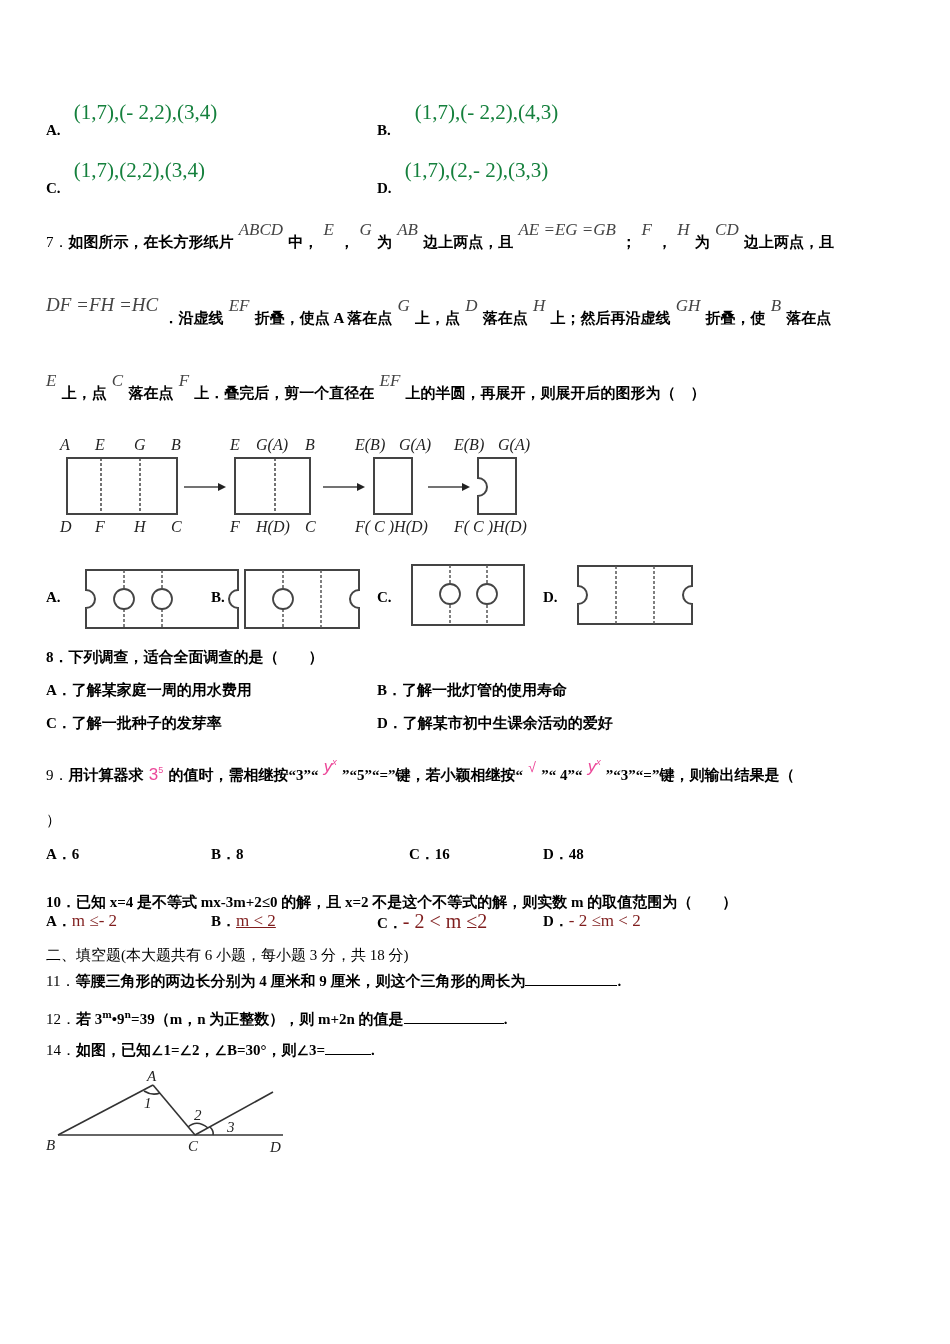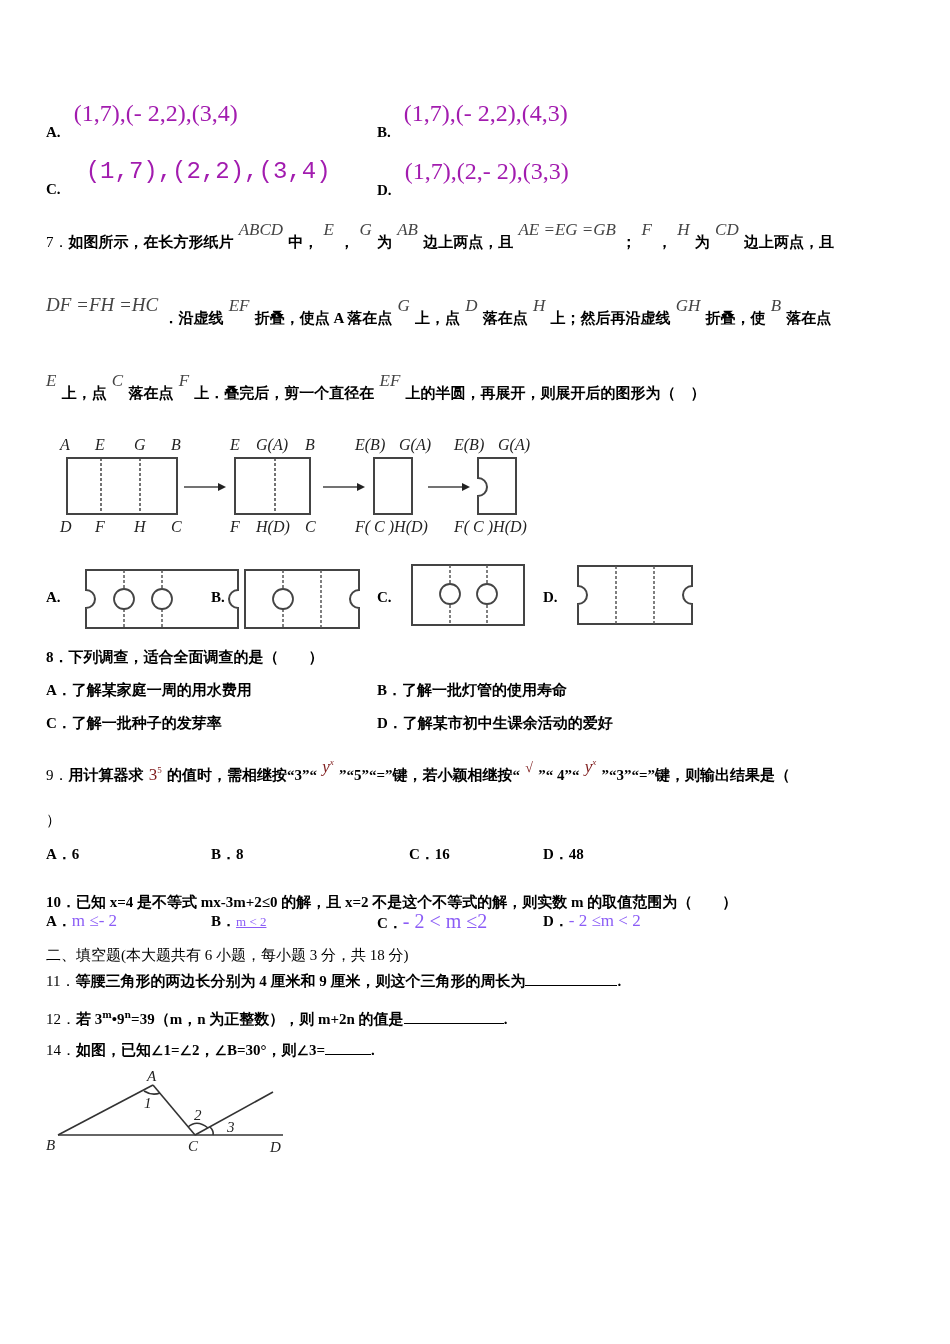--- a/index.html
+++ b/index.html
@@ -5,40 +5,40 @@
   html, body { margin: 0; padding: 0; background: #ffffff; }
   body { width: 950px; height: 1344px; position: relative; overflow: hidden;
          font-family: "DejaVu Serif", "Liberation Serif", serif; color: #000; }
   .abs { position: absolute; white-space: nowrap; }
   .line { font-size: 15px; font-weight: bold; line-height: 20px; }
   .cjk { font-family: Liberation Serif, serif; font-weight: bold; font-size: 15px; }
   .num { font-family: "Liberation Serif", serif; font-weight: normal; font-size: 15px; }
   .lbl { font-family: "Liberation Serif", serif; font-weight: bold; font-size: 15px; }
   .math { font-family: "Liberation Serif", serif; font-style: italic; font-weight: normal;
           color: #444; font-size: 17px; position: relative; top: -12px; }
-  .mathsm { font-family: Liberation Serif, serif; font-weight: normal; color: #7f1d1d; font-size: 17px; }
-  .coord { font-family: "Liberation Serif", serif; font-size: 24px; color: #a21caf; font-weight: normal; }
-  .gray { color: #8b5cf6; font-weight: normal; font-family: "Liberation Serif", serif; }
+  .mathsm { font-family: Liberation Sans, sans-serif; font-weight: normal; color: #ec4899; font-size: 17px; }
+  .coord { font-family: "Liberation Serif", serif; font-size: 21px; color: #15803d; font-weight: normal; }
+  .gray { color: #7f1d1d; font-weight: normal; font-family: "Liberation Serif", serif; }
   .blank { display: inline-block; border-bottom: 1.5px solid #000; vertical-align: baseline; height: 14px; }
   svg text { font-family: "Liberation Serif", serif; font-style: italic; }
 </style>
 </head>
 <body>
 
 <div class="abs" style="left:46px; top:100px;">
   <span class="lbl" style="position:relative; top:16px;">A.</span>
   <span class="coord" style="margin-left:8px;">(1,7),(- 2,2),(3,4)</span>
 </div>
 <div class="abs" style="left:377px; top:100px;">
   <span class="lbl" style="position:relative; top:16px;">B.</span>
-  <span class="coord" style="margin-left:8px;">(1,7),(- 2,2),(4,3)</span>
+  <span class="coord" style="margin-left:19px;">(1,7),(- 2,2),(4,3)</span>
 </div>
 <div class="abs" style="left:46px; top:158px;">
   <span class="lbl" style="position:relative; top:16px;">C.</span>
-  <span class="coord" style="margin-left:20px;font-family:Liberation Mono, monospace;">(1,7),(2,2),(3,4)</span>
+  <span class="coord" style="margin-left:8px;">(1,7),(2,2),(3,4)</span>
 </div>
 <div class="abs" style="left:377px; top:158px;">
   <span class="lbl" style="position:relative; top:16px;">D.</span>
   <span class="coord" style="margin-left:8px;">(1,7),(2,- 2),(3,3)</span>
 </div>
 
 <div class="abs line" style="left:46px; top:232px;">
   <span class="num">7．</span><span class="cjk">如图所示，在长方形纸片</span>
   <span class="math">ABCD</span>
   <span class="cjk">中，</span>
@@ -223,21 +223,21 @@
 </div>
 <div class="abs line" style="left:543px; top:844px;">
   <span class="lbl">D．</span><span class="lbl">48</span>
 </div>
 
 <div class="abs line cjk" style="left:46px; top:892px;">10．已知 x=4 是不等式 mx-3m+2≤0 的解，且 x=2 不是这个不等式的解，则实数 m 的取值范围为（　　）</div>
 <div class="abs line" style="left:46px; top:911px;">
   <span class="lbl">A．</span><span class="gray" style="font-size:17px;">m ≤- 2</span>
 </div>
 <div class="abs line" style="left:211px; top:911px;">
-  <span class="lbl">B．</span><span class="gray" style="font-size:13px;text-decoration:underline;">m &lt; 2</span>
+  <span class="lbl">B．</span><span class="gray" style="font-size:17px;text-decoration:underline;">m &lt; 2</span>
 </div>
 <div class="abs line" style="left:377px; top:911px;">
   <span class="lbl">C．</span><span class="gray" style="font-size:20px;">- 2 &lt; m ≤2</span>
 </div>
 <div class="abs line" style="left:543px; top:911px;">
   <span class="lbl">D．</span><span class="gray" style="font-size:17px;">- 2 ≤m &lt; 2</span>
 </div>
 
 <div class="abs line cjk" style="left:46px; top:945px; font-weight:normal;">二、填空题(本大题共有 6 小题，每小题 3 分，共 18 分)</div>
 

